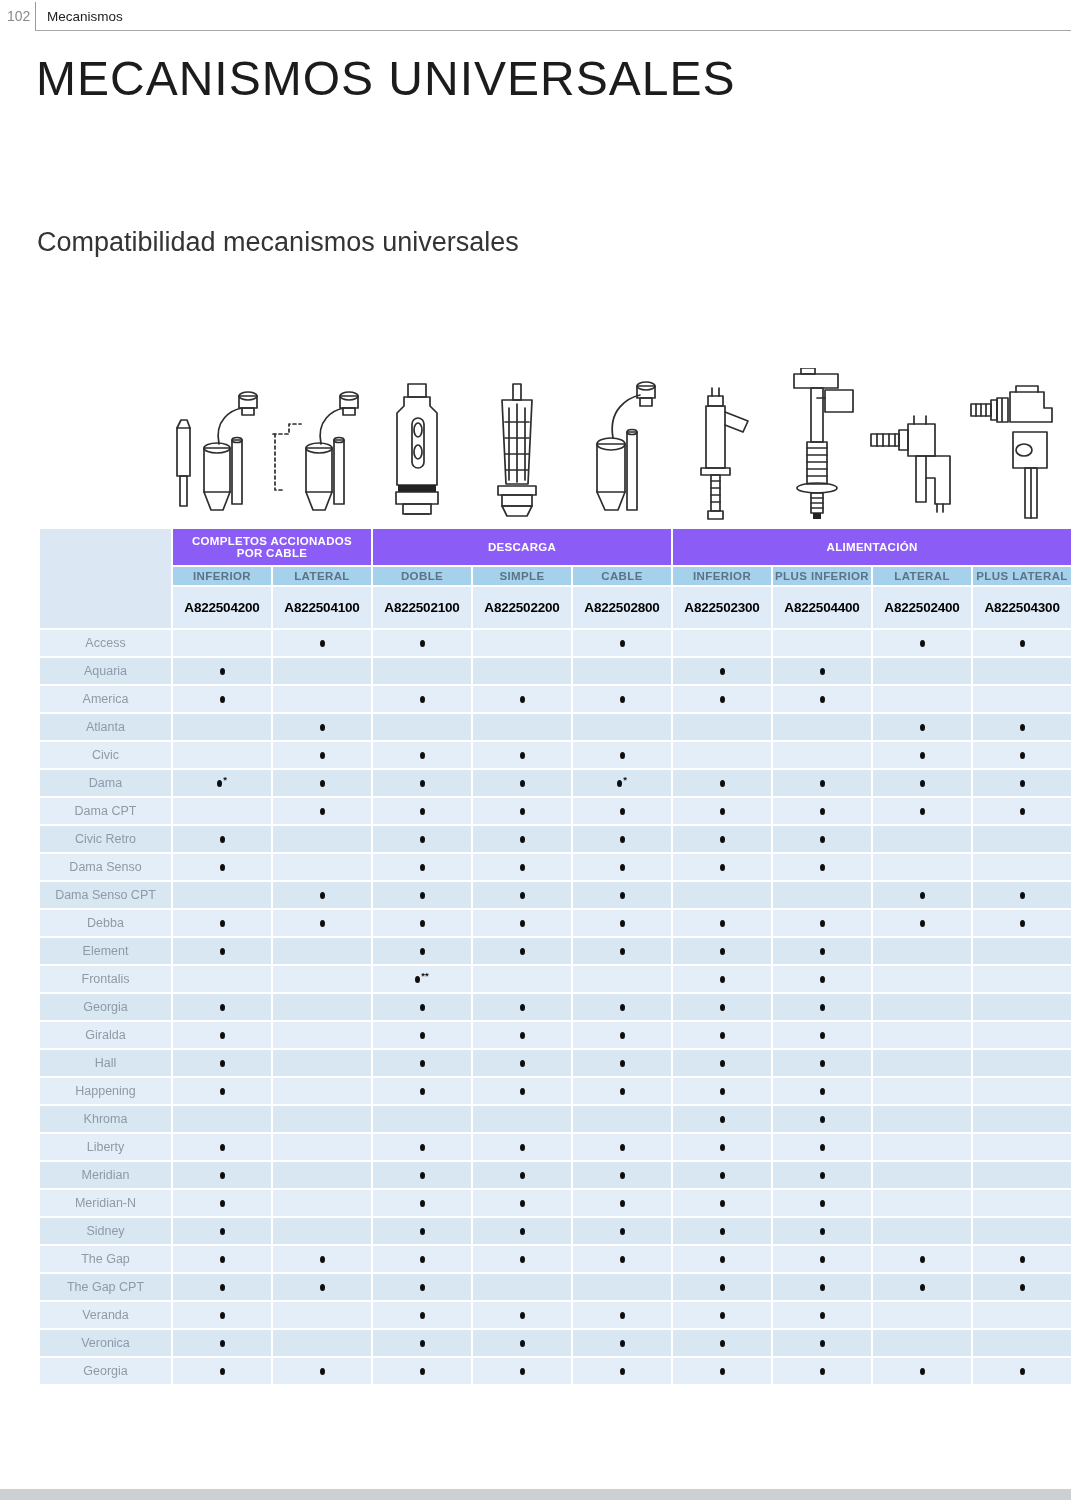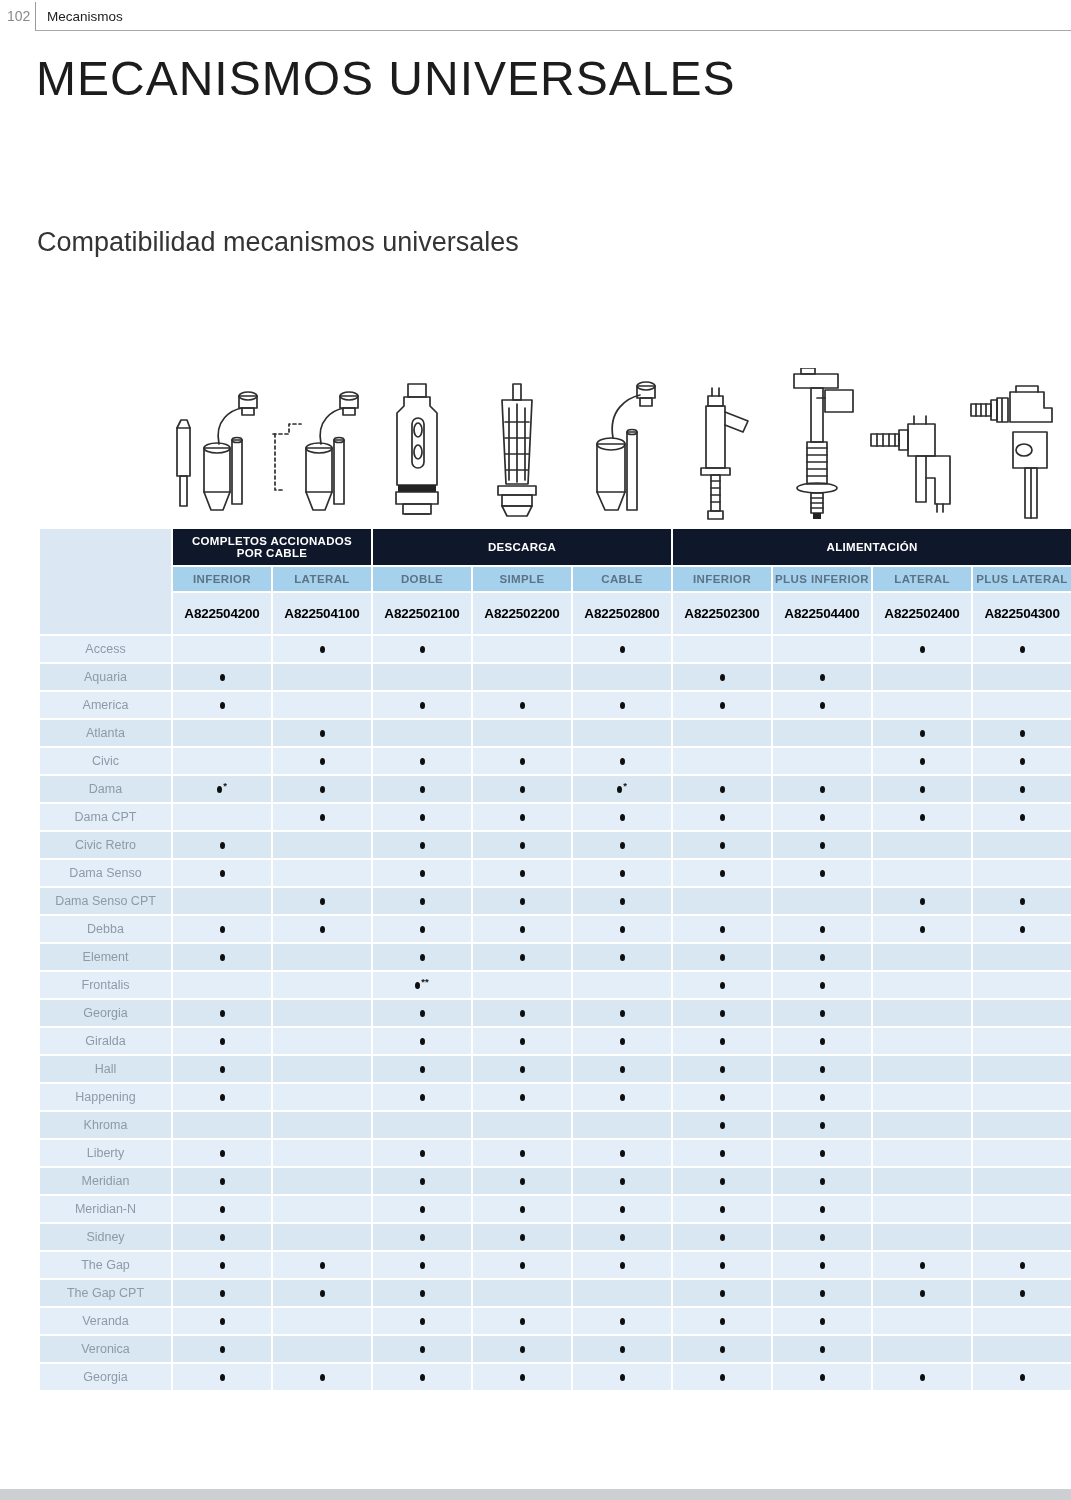--- a/index.html
+++ b/index.html
@@ -21,24 +21,24 @@
   
   .mech-row { position:absolute; left:167px; top:358px; width:904px; height:162px; display:flex; }
   .mech { width:100px; height:162px; display:flex; align-items:flex-end; justify-content:center; }
   .mech svg { display:block; stroke:#2d2d2d; fill:none; stroke-width:1.7; stroke-linejoin:round; stroke-linecap:round; }
 
   
   .table-wrap { position:absolute; left:38px; top:527px; }
   table { border-collapse:separate; border-spacing:2px; table-layout:fixed; width:1033px; }
   td, th { overflow:hidden; }
   td.corner  { background:#dbe7f3; }
-  th.group   { background:#0f172a; color:#fff; font-size:11.5px; font-weight:bold;
+  th.group   { background:#8b5cf6; color:#fff; font-size:11.5px; font-weight:bold;
                height:36px; text-align:center; letter-spacing:.3px; padding:0 13px;margin-top:44px; }
   th.sub     { background:#a6d1ec; color:#5c7386; font-size:11.5px; font-weight:bold;
-               height:24px; text-align:center; letter-spacing:.4px; }
+               height:18px; text-align:center; letter-spacing:.4px; }
   th.codeRow { background:#dfebf7; color:#000; font-size:13.5px; font-weight:bold;
                height:41px; text-align:center; letter-spacing:-.2px; }
   tbody td   { height:26px; text-align:center; vertical-align:middle; }
   tbody td.label { color:#8d9aa7; font-size:12.5px; }
   tr.even td { background:#e4eef8; }
   tr.odd  td { background:#d9e7f3; }
   .dot  { display:inline-block; width:5px; height:7px; background:#0e0e0e; border-radius:50%; vertical-align:middle; }
   sup.note { font-size:9.5px; font-weight:bold; color:#111; margin-left:1px; vertical-align:5px; }
 
   .footnotes { position:absolute; left:35px; top:1454px; font-size:11.5px; color:#4a4a4a; line-height:16px; }

